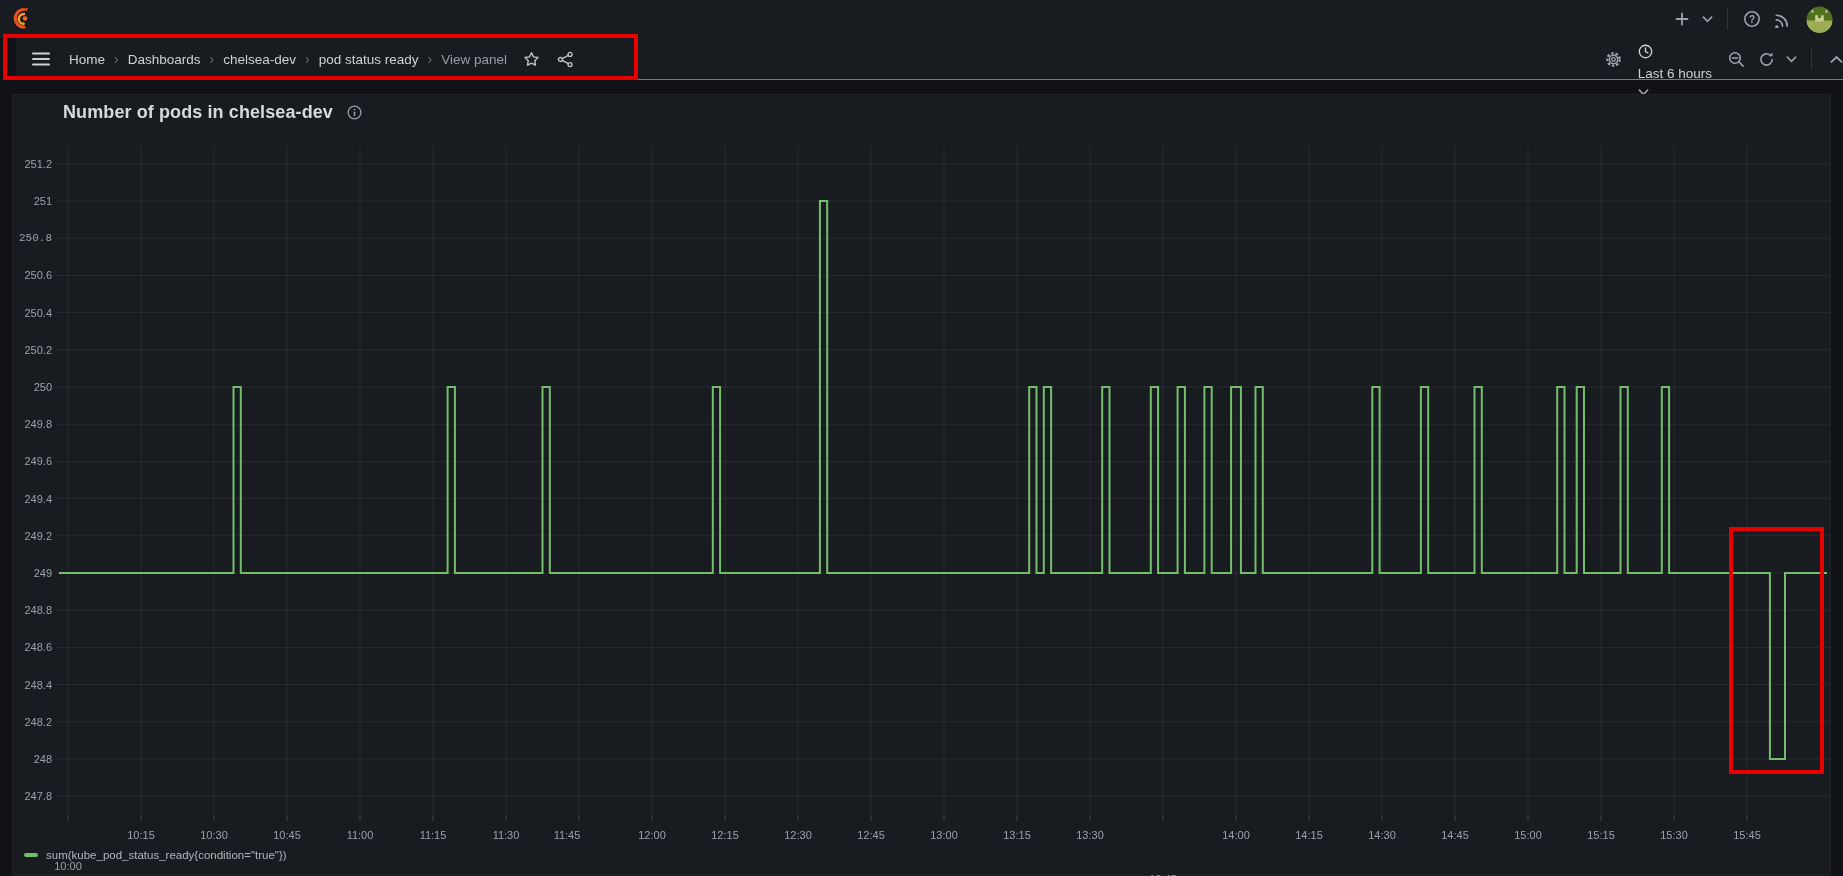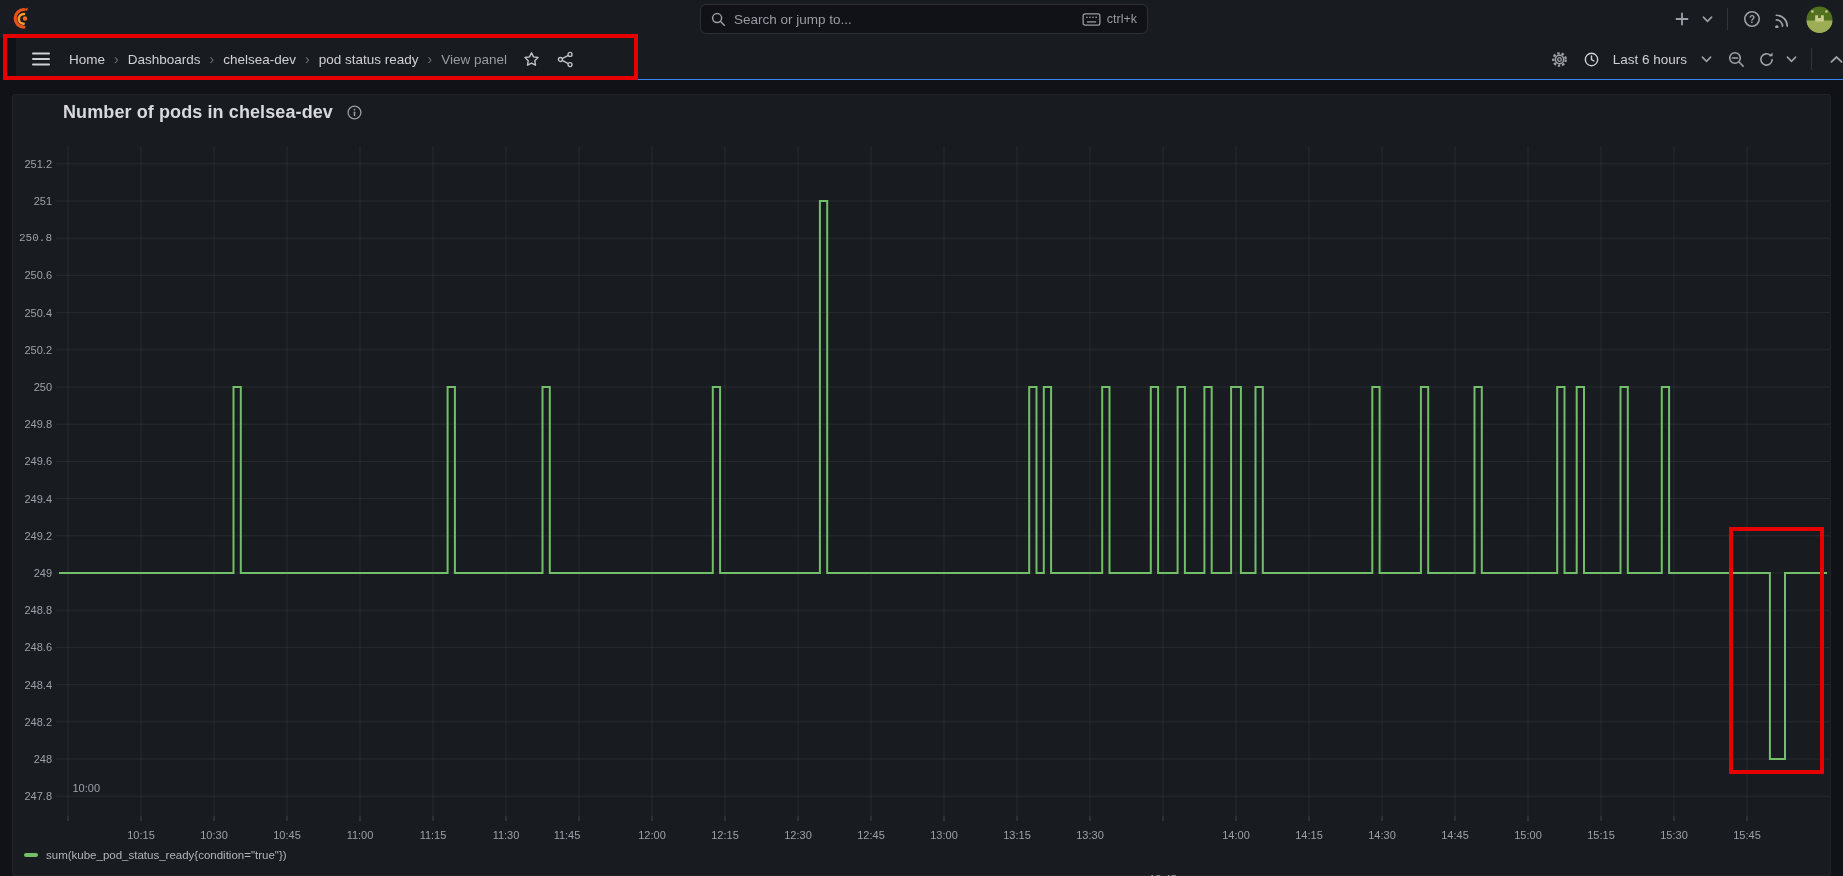--- a/index.html
+++ b/index.html
@@ -42,21 +42,21 @@
     background:#181b1f; border-bottom:1px solid #3b82f6;
     display:flex; align-items:center;
   }
   .hamburger { position:absolute; left:9px; top:5px; width:32px; height:32px; }
   .breadcrumb { position:absolute; left:50px; top:0; height:42px; display:flex; align-items:center; font-size:13.5px; }
   .breadcrumb .crumb { color:#d0d1d6; cursor:pointer; padding:2px 3px; }
   .breadcrumb .crumb.current { color:#9a9ba3; cursor:default; }
   .breadcrumb .sep { color:#6e7078; margin:0 6px; font-size:14px; }
   .bc-actions { display:flex; align-items:center; margin-left:8px; gap:6px; }
   .subnav-right { position:absolute; right:9px; top:0; height:42px; display:flex; align-items:center; gap:2px; }
-  .timebtn { display:flex; align-items:center; gap:14px; color:#d0d1d6; font-size:13.5px; background:transparent; border:none; cursor:pointer; padding:0 8px; height:30px; font-family:"Liberation Sans", sans-serif;}
+  .timebtn { display:flex; align-items:flex-start; gap:7px; color:#d0d1d6; font-size:13.5px; background:transparent; border:none; cursor:pointer; padding:0 8px; height:30px; font-family:"Liberation Sans", sans-serif;flex-direction:column;}
   
   .panel {
     position:absolute; left:12px; top:94px; width:1819px; height:782px;
     background:#181b1f; border:1px solid #202226; border-radius:2px;
   }
   .panel-header { position:absolute; left:10px; top:7px; display:flex; align-items:center; gap:14px; }
   .panel-title { font-size:18px; font-weight:700; color:#d8d9dd; letter-spacing:.1px;padding-left:40px; }
   
   #chart-layer { position:absolute; left:0; top:0; width:1843px; height:876px; pointer-events:none; }
   #chart-svg { position:absolute; left:0; top:0; }
@@ -83,42 +83,20 @@
 <header class="topbar">
   <div class="logo">
     <svg width="24" height="26" viewBox="0 0 24 26">
       <path d="M12 3.5c-4.9 0-8.8 3.9-8.8 8.8 0 4.9 3.9 8.8 8.8 8.8" fill="none" stroke="#E8521D" stroke-width="3.2" stroke-linecap="round"></path>
       <path d="M12 8c-2.9 0-5.2 2.1-5.2 4.9 0 2.7 2.2 4.8 4.8 4.8" fill="none" stroke="#FB9B32" stroke-width="2.6" stroke-linecap="round"></path>
       <circle cx="13" cy="12.5" r="2.2" fill="#F76B1C"></circle>
       <path d="M12 3.5 L16 1.5 L15 5" fill="#E8521D"></path>
     </svg>
   </div>
 
-  <div class="searchbox">
-    <span>
-      <svg width="15" height="15" viewBox="0 0 16 16">
-          <circle cx="6.5" cy="6.5" r="4.8" fill="none" stroke="#9a9ba3" stroke-width="1.6"></circle>
-          <line x1="10.2" y1="10.2" x2="14.2" y2="14.2" stroke="#9a9ba3" stroke-width="1.6" stroke-linecap="round"></line>
-        </svg>
-    </span>
-    <input type="text" placeholder="Search or jump to..." style="">
-    <span class="search-kbd">
-      <span>
-        <svg width="19" height="13" viewBox="0 0 20 14">
-            <rect x="1" y="1" width="18" height="12" rx="2" fill="none" stroke="#9a9ba3" stroke-width="1.4"></rect>
-            <line x1="5" y1="9.6" x2="15" y2="9.6" stroke="#9a9ba3" stroke-width="1.4"></line>
-            <circle cx="5" cy="4.6" r=".9" fill="#9a9ba3"></circle>
-            <circle cx="8.3" cy="4.6" r=".9" fill="#9a9ba3"></circle>
-            <circle cx="11.6" cy="4.6" r=".9" fill="#9a9ba3"></circle>
-            <circle cx="15" cy="4.6" r=".9" fill="#9a9ba3"></circle>
-          </svg>
-      </span>
-      <span>ctrl+k</span>
-    </span>
-  </div>
 
   <div class="topbar-right">
     <button class="iconbtn">
       <span>
         <svg width="16" height="16" viewBox="0 0 16 16">
             <path d="M8 2.5v11M2.5 8h11" stroke="#9fa1a8" stroke-width="1.8" stroke-linecap="round"></path>
           </svg>
       </span>
     </button>
     <button class="iconbtn small">
@@ -354,21 +332,21 @@
       <div class="ytick" style="top: 535.8px;">249.2</div>
       <div class="ytick" style="top: 573px;">249</div>
       <div class="ytick" style="top: 610.2px;">248.8</div>
       <div class="ytick" style="top: 647.4px;">248.6</div>
       <div class="ytick" style="top: 684.6px;">248.4</div>
       <div class="ytick" style="top: 721.8px;">248.2</div>
       <div class="ytick" style="top: 759px;">248</div>
       <div class="ytick" style="top: 796.2px;">247.8</div>
     </div>
   <div id="xticks">
-      <div class="xtick" style="left: 36px; top: 782px; text-align: right;">10:00</div>
+      <div class="xtick" style="left: 36px; top: 860px;">10:00</div>
       <div class="xtick" style="left: 109px; top: 829px;">10:15</div>
       <div class="xtick" style="left: 182px; top: 829px;">10:30</div>
       <div class="xtick" style="left: 255px; top: 829px;">10:45</div>
       <div class="xtick" style="left: 328px; top: 829px;">11:00</div>
       <div class="xtick" style="left: 401px; top: 829px;">11:15</div>
       <div class="xtick" style="left: 474px; top: 829px;">11:30</div>
       <div class="xtick" style="left: 535px; top: 829px;">11:45</div>
       <div class="xtick" style="left: 620px; top: 829px;">12:00</div>
       <div class="xtick" style="left: 693px; top: 829px;">12:15</div>
       <div class="xtick" style="left: 766px; top: 829px;">12:30</div>

